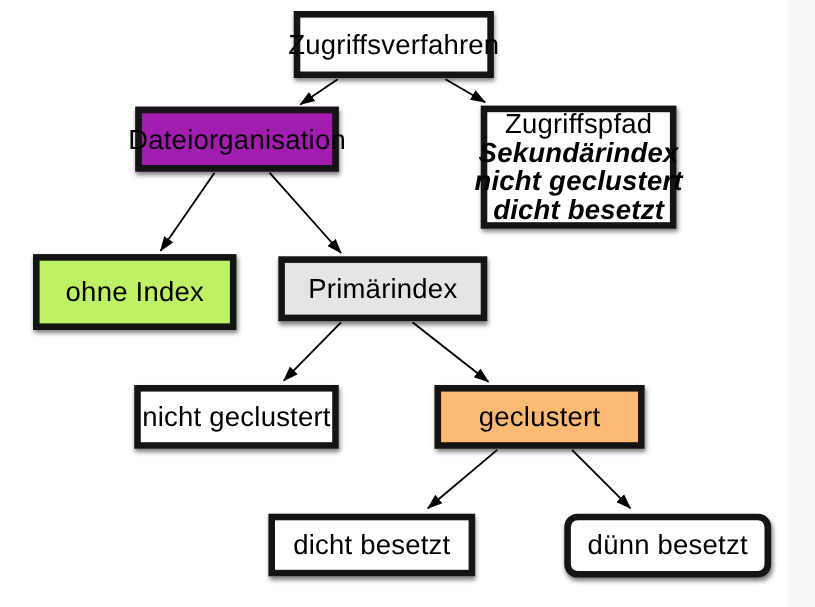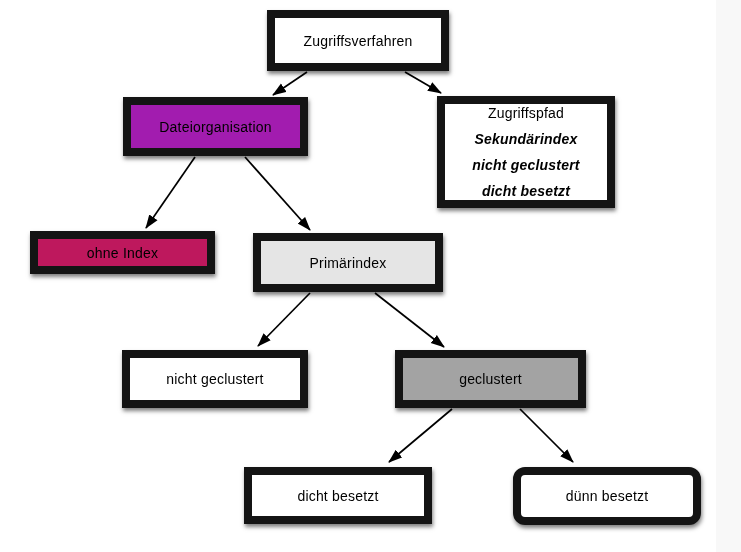--- a/index.html
+++ b/index.html
@@ -20,29 +20,29 @@
     left: 0;
     top: 0;
     width: 741px;
     height: 552px;
     pointer-events: none;
   }
   .node {
     position: absolute;
     box-sizing: border-box;
     background: #ffffff;
-    border: 8px solid #f97316;
+    border: 6px solid #f97316;
     box-shadow: 1px 3px 4px rgba(0,0,0,0.50);
     display: flex;
     flex-direction: column;
     align-items: center;
     justify-content: center;
     text-align: right;
     color: #000000;
-    font-size: 14px;
+    font-size: 25px;
     line-height: 26px;
     letter-spacing: 0.2px;
   }
   .node .line {
     white-space: nowrap;
   }
   .node .line.italic {
     font-style: italic;
     font-weight: bold;
   }
@@ -82,30 +82,30 @@
       </div>
       <div class="node" style="left: 123px; top: 97px; width: 185px; height: 59px; border-color: rgb(20, 20, 20); background: #a21caf; color: rgb(0, 0, 0);">
         <div class="line">Dateiorganisation</div>
       </div>
       <div class="node" style="left: 437px; top: 96px; width: 178px; height: 112px; border-color: rgb(20, 20, 20); background: rgb(255, 255, 255); color: rgb(0, 0, 0);">
         <div class="line">Zugriffspfad</div>
         <div class="line italic">Sekundärindex</div>
         <div class="line italic">nicht geclustert</div>
         <div class="line italic">dicht besetzt</div>
       </div>
-      <div class="node" style="left: 30px; top: 231px; width: 185px; height: 43px; border-color: rgb(20, 20, 20); background: #be185d; color: rgb(0, 0, 0);">
+      <div class="node" style="left: 30px; top: 231px; width: 185px; height: 69px; border-color: rgb(20, 20, 20); background: #bef264; color: rgb(0, 0, 0);">
         <div class="line">ohne Index</div>
       </div>
       <div class="node" style="left: 253px; top: 233px; width: 190px; height: 59px; border-color: rgb(20, 20, 20); background: #e5e5e5; color: rgb(0, 0, 0);">
         <div class="line">Primärindex</div>
       </div>
       <div class="node" style="left: 122px; top: 350px; width: 186px; height: 58px; border-color: rgb(20, 20, 20); background: rgb(255, 255, 255); color: rgb(0, 0, 0);">
         <div class="line">nicht geclustert</div>
       </div>
-      <div class="node" style="left: 395px; top: 350px; width: 191px; height: 58px; border-color: rgb(20, 20, 20); background: #a3a3a3; color: rgb(0, 0, 0);">
+      <div class="node" style="left: 395px; top: 350px; width: 191px; height: 58px; border-color: rgb(20, 20, 20); background: #fdba74; color: rgb(0, 0, 0);">
         <div class="line">geclustert</div>
       </div>
       <div class="node" style="left: 244px; top: 467px; width: 188px; height: 57px; border-color: rgb(20, 20, 20); background: rgb(255, 255, 255); color: rgb(0, 0, 0);">
         <div class="line">dicht besetzt</div>
       </div>
       <div class="node" style="left: 513px; top: 467px; width: 188px; height: 58px; border-color: rgb(20, 20, 20); background: rgb(255, 255, 255); color: rgb(0, 0, 0); border-radius: 12px;">
         <div class="line">dünn besetzt</div>
       </div>
     </div>
   <div class="right-gutter" style="background: rgb(248, 248, 248);"></div>

